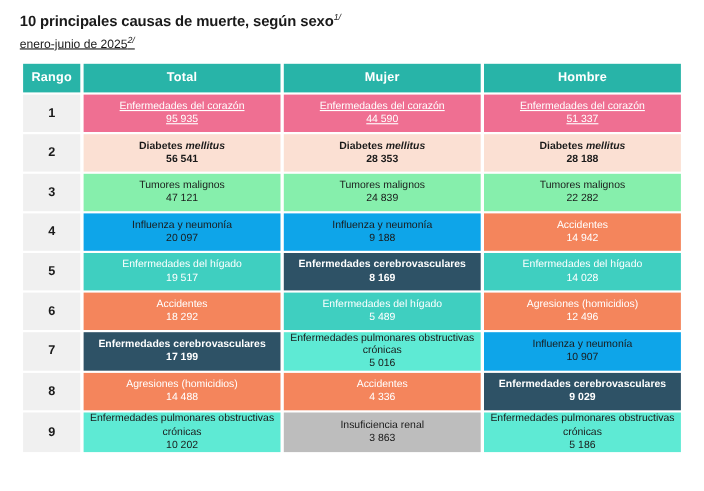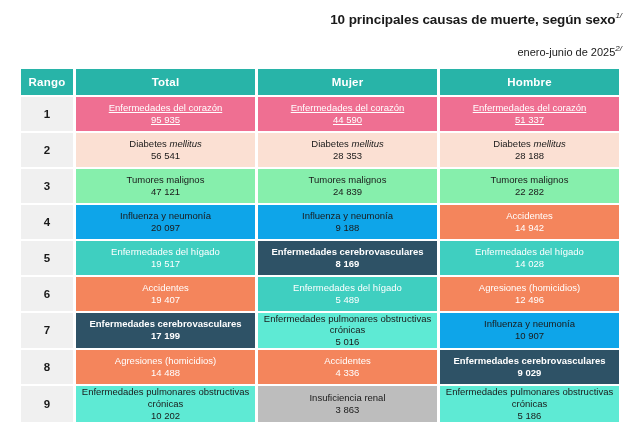--- a/index.html
+++ b/index.html
@@ -14,40 +14,41 @@
     color: #1a1a1a;
     overflow: hidden;
   }
   .page {
     width: 640px;
     height: 446px;
     box-sizing: border-box;
     padding: 8px 18px 6px 18px;
   }
   .title {
-    text-align: right;
+    text-align: left;
     font-size: 13.5px;
     font-weight: bold;
     color: #1a1a1a;
     letter-spacing: -0.1px;
     margin: 3px 0 0 0;
     line-height: 1.2;
   }
   .title sup, .subtitle sup {
     font-size: 8px;
     font-style: italic;
     vertical-align: super;
     font-weight: normal;
   }
   .subtitle {
-    text-align: right;
+    text-align: left;
     font-size: 11px;
     color: #1a1a1a;
-    margin: 16px 0 8px 0;
+    margin: 4px 0 8px 0;
     line-height: 1.2;
+    text-decoration: underline;
   }
   table.matrix {
     border-collapse: separate;
     border-spacing: 3px 2px;
     width: 100%;
     table-layout: fixed;
   }
   table.matrix th, table.matrix td {
     padding: 0;
   }
@@ -78,21 +79,21 @@
     line-height: 1.25;
     height: 34px;
     padding: 2px 3px;
     box-sizing: border-box;
   }
   .cell .cname { display: block; }
   .cell .cval { display: block; }
   .cell em { font-style: italic; }
   
   .c-pink   { background: #ef6f92; color: #ffffff; text-decoration: underline; }
-  .c-peach  { background: #fbe0d3; color: #1a1a1a; }
+  .c-peach  { background: #fbe0d3; color: #1a1a1a; font-weight: bold; }
   .c-rose   { background: #86efac; color: #1a1a1a; margin-top: 24px; }
   .c-gray   { background: #0ea5e9; color: #1a1a1a; }
   .c-teal   { background: #3fcfc0; color: #ffffff; }
   .c-orange { background: #f4855c; color: #ffffff; }
   .c-navy   { background: #2e5266; color: #ffffff; font-weight: bold; }
   .c-lgray  { background: #5eead4; color: #1a1a1a; }
   .c-dgray  { background: #bdbdbd; color: #1a1a1a; }
 </style>
 </head>
 <body>
@@ -188,21 +189,21 @@
           </td>
           <td class="cell c-teal">
             <span class="cname">Enfermedades del hígado</span>
             <span class="cval">14 028</span>
           </td>
         </tr>
         <tr>
           <td class="rank-cell">6</td>
           <td class="cell c-orange">
             <span class="cname">Accidentes</span>
-            <span class="cval">19 407</span>
+            <span class="cval">18 292</span>
           </td>
           <td class="cell c-teal">
             <span class="cname">Enfermedades del hígado</span>
             <span class="cval">5 489</span>
           </td>
           <td class="cell c-orange">
             <span class="cname">Agresiones (homicidios)</span>
             <span class="cval">12 496</span>
           </td>
         </tr>

